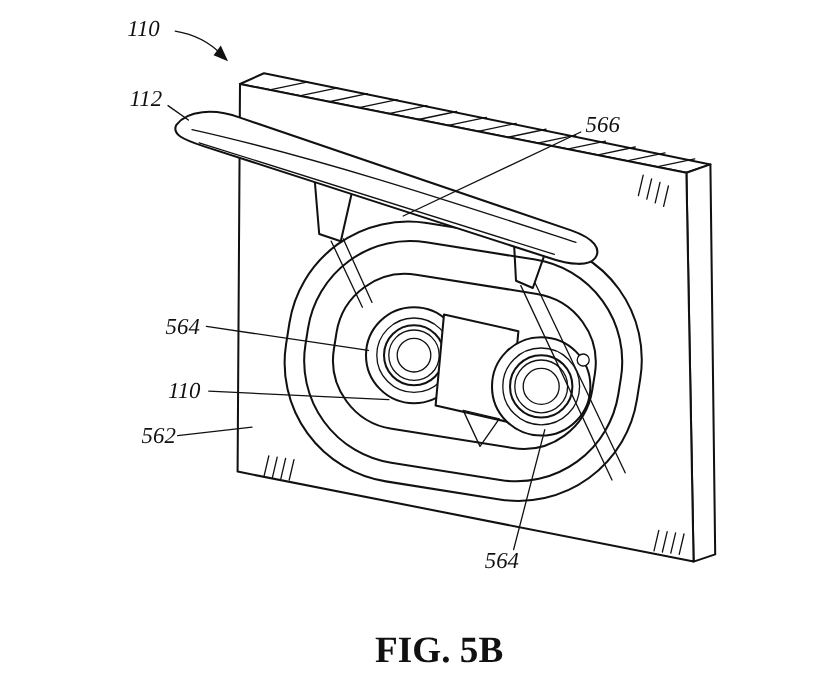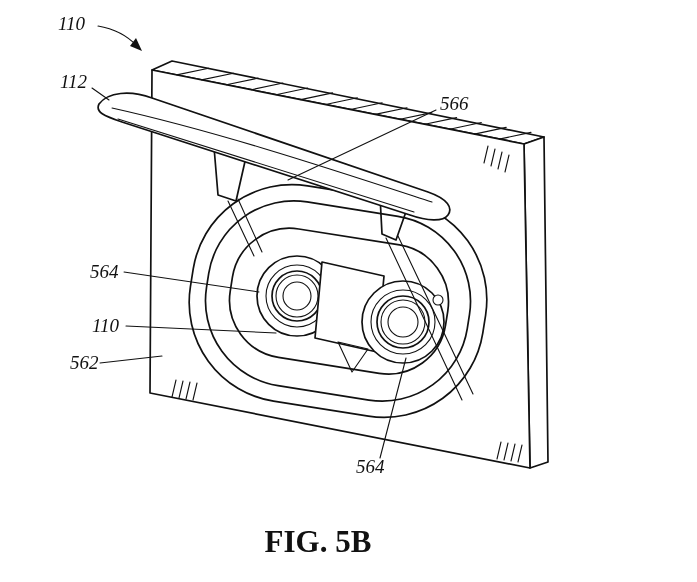--- a/index.html
+++ b/index.html
@@ -2,20 +2,21 @@
 <html style="--line: #111111; --bg: #ffffff;"><head>
 <meta charset="utf-8">
 <style>
   html,body{margin:0;padding:0;background:#fff;}
   .page{
     position:relative;
     width:646px;height:582px;
     background:var(--bg,#ffffff);
     overflow:hidden;
     font-family:"Liberation Serif", serif;
+    padding-left:48px;
   }
   svg{display:block;}
   .outline{stroke:var(--line,#111111);stroke-width:1.7;fill:none;stroke-linejoin:round;stroke-linecap:round;}
   .thin{stroke:var(--line,#111111);stroke-width:1.1;fill:none;stroke-linejoin:round;stroke-linecap:round;}
   .whitefill{fill:#ffffff;}
   .inkfill{fill:var(--line,#111111);stroke:none;}
   .ref-label{font-family:"Liberation Serif", serif;font-style:italic;font-size:19px;fill:var(--line,#111111);}
   .caption{font-family:"Liberation Serif", serif;font-weight:bold;font-size:31px;fill:var(--line,#111111);}
 </style>
 </head>

